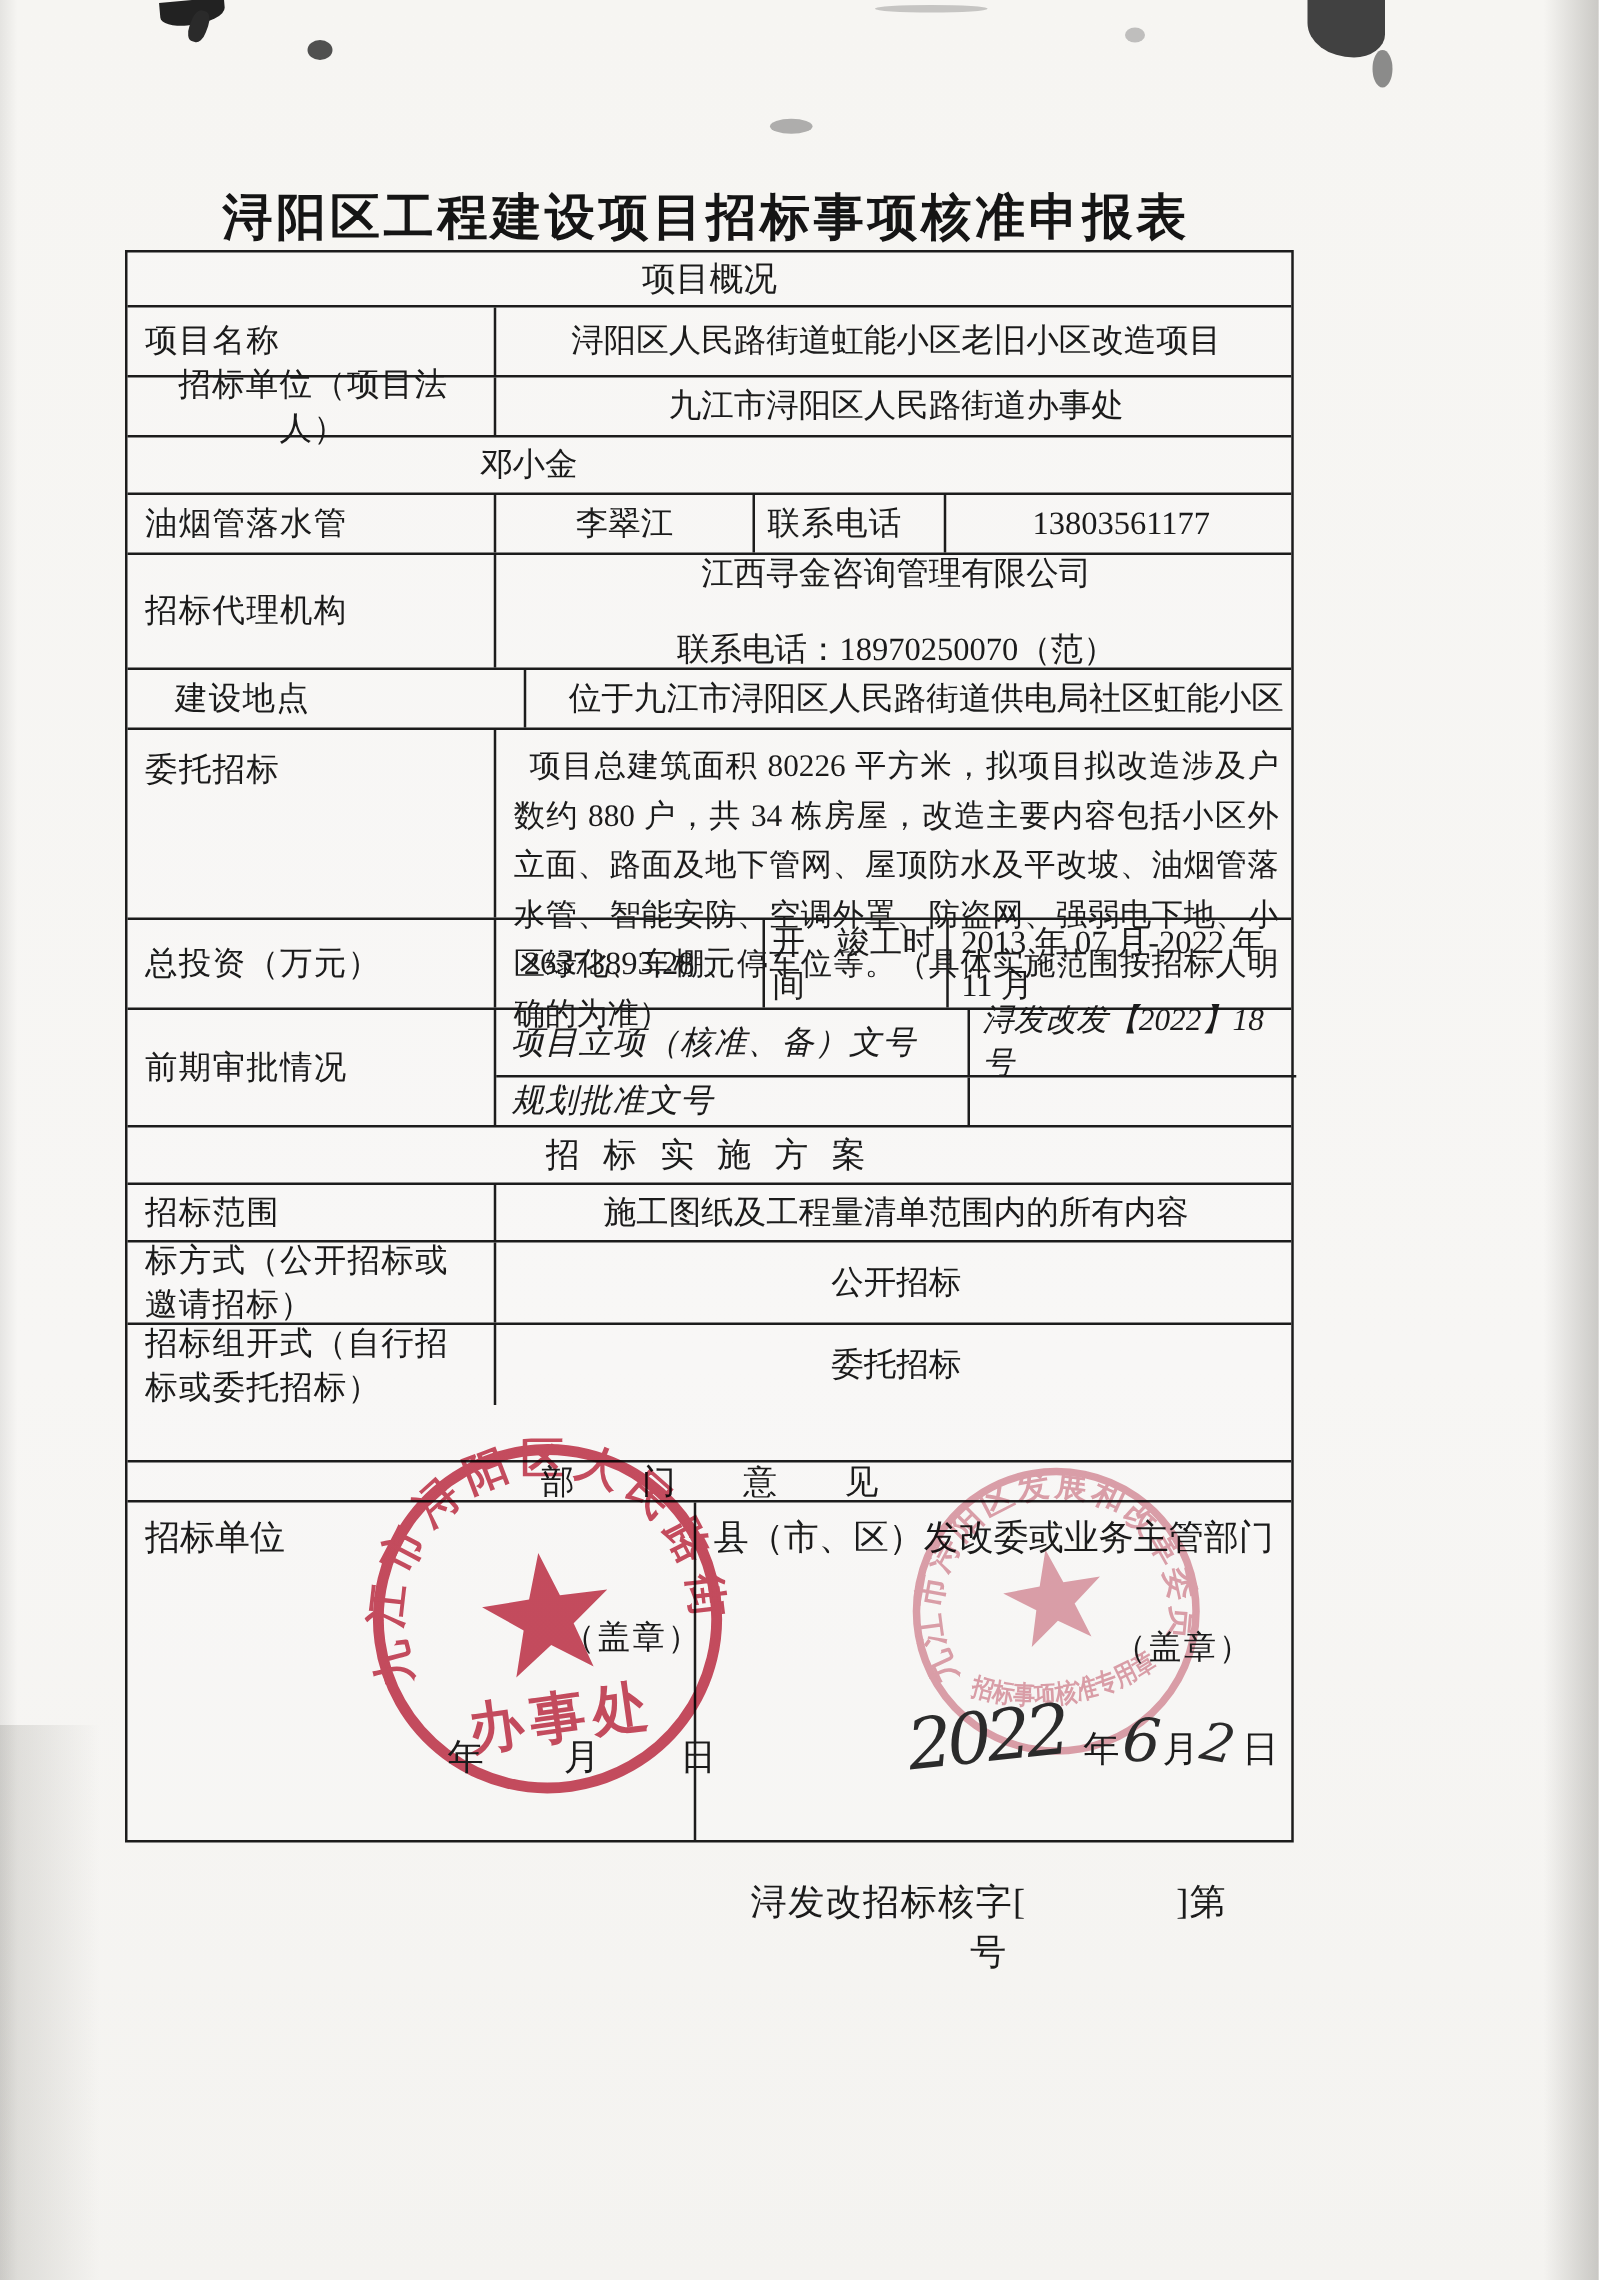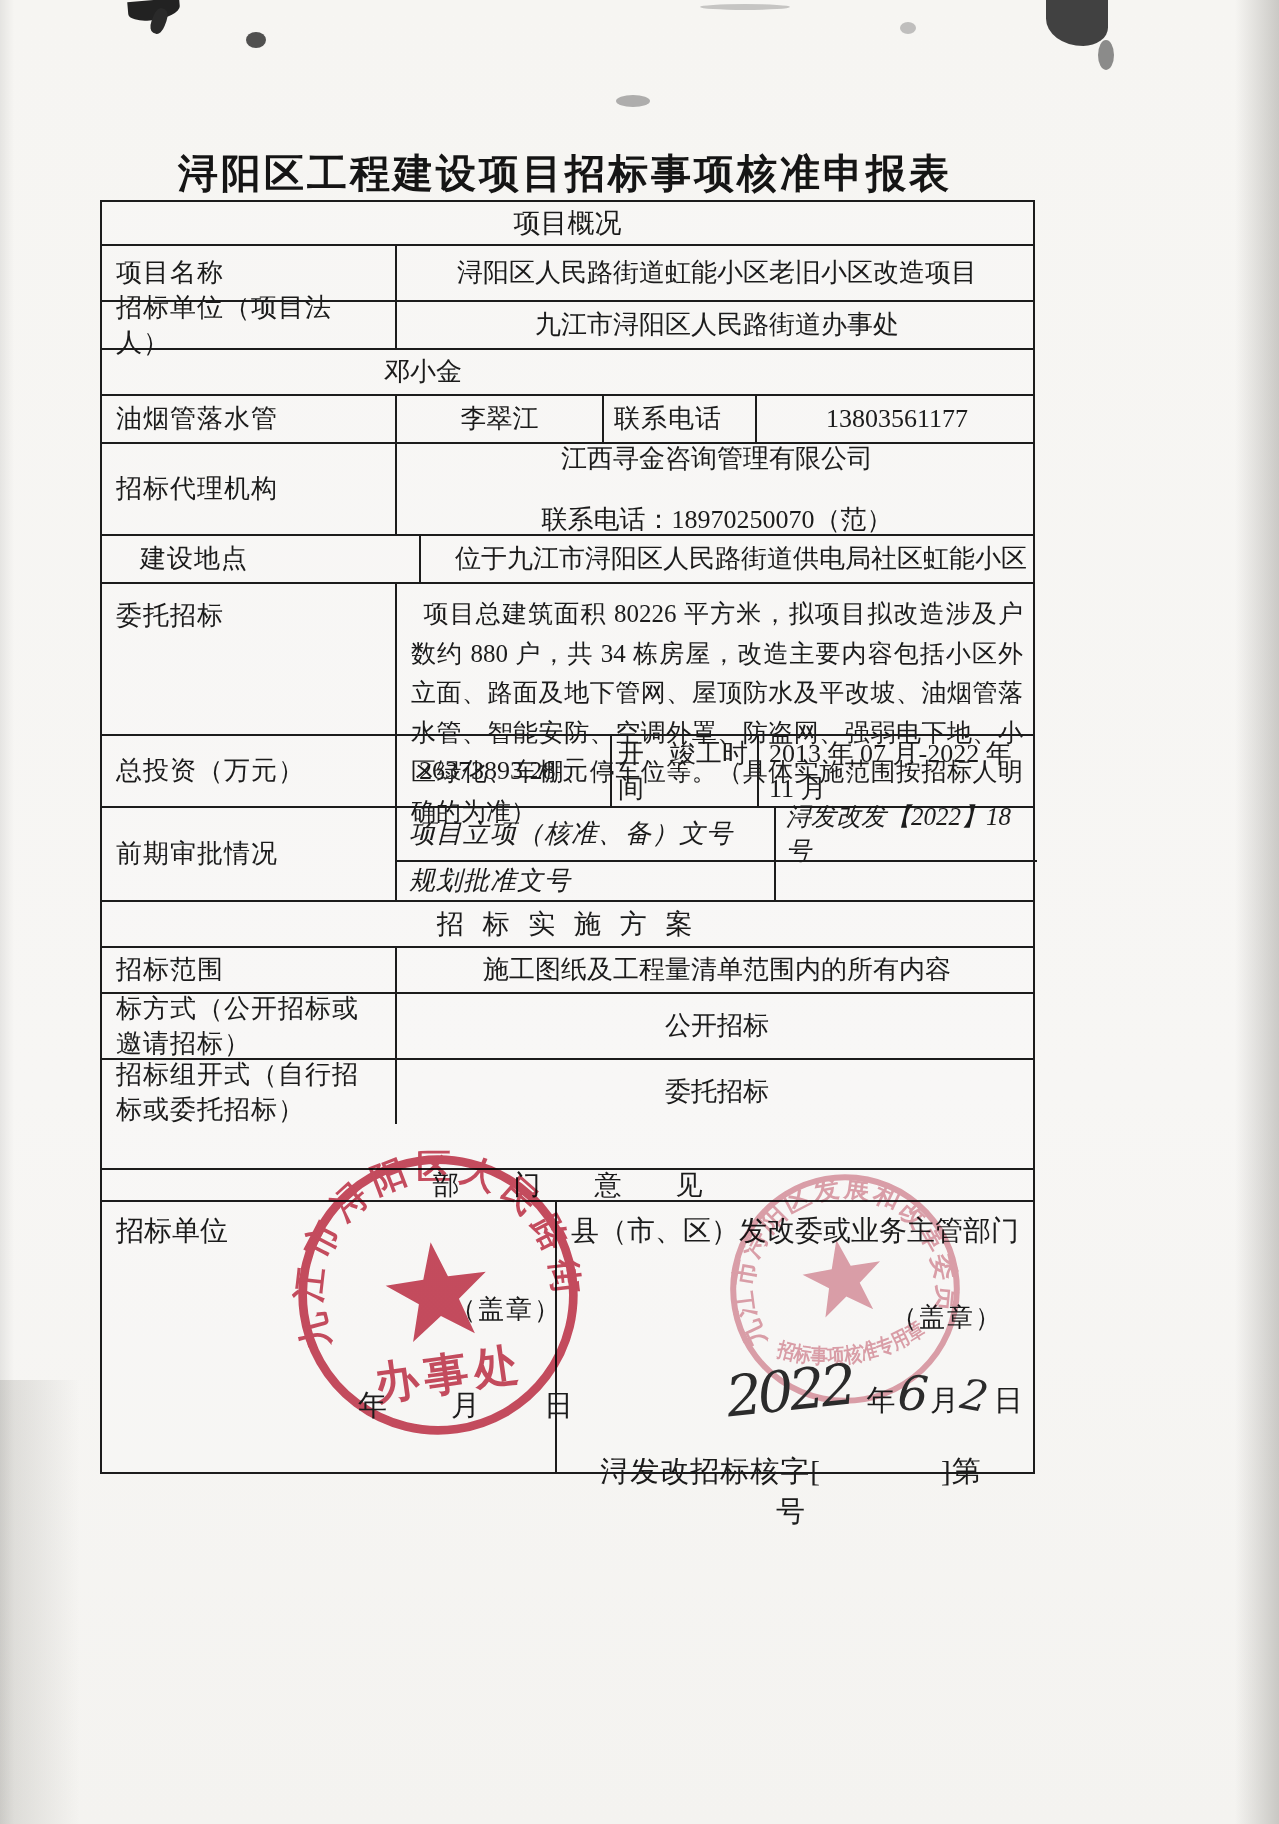--- a/index.html
+++ b/index.html
@@ -69,21 +69,21 @@
   #seal-note-right { left:891px; top:1300px; }
 
   .date-left { position:absolute; left:358px; top:1386px; font-size:29px; letter-spacing:2px; z-index:5; }
   .date-right { position:absolute; left:726px; top:1358px; z-index:5; display:flex; align-items:baseline; }
   .hand { font-family:"DejaVu Serif","Liberation Serif",serif; font-style:italic; color:#2b2b2b; }
   .hand-year { font-size:56px; transform:rotate(-6deg); letter-spacing:-4px; }
   .unit { font-size:29px; margin:0 2px 6px 14px; }
   .hand-month { font-size:48px; transform:rotate(4deg); }
   .hand-day { font-size:42px; transform:rotate(10deg); }
 
-  .footer-line { position:absolute; left:556px; top:1452px; width:470px; text-align:center; font-size:29px; letter-spacing:1px; }
+  .footer-line { position:absolute; left:556px; top:1502px; width:470px; text-align:center; font-size:29px; letter-spacing:1px; }
 </style>
 </head>
 <body>
 
 <div id="page">
 
   <div class="edge-right artifact"></div>
   <div class="edge-left artifact"></div>
   <div class="edge-bottomleft artifact"></div>
   <div class="artifact" style="left:128px;top:0;width:52px;height:20px;background:#222;border-radius:0 0 60% 40%;transform:rotate(-5deg);"></div>
@@ -101,21 +101,21 @@
 
     <div class="row" style="height:42px;">
       <div class="cell section-cell">项目概况</div>
     </div>
 
     <div class="row" style="height:56px;">
       <div class="cell label-cell w-label">项目名称</div>
       <div class="cell w-rest">浔阳区人民路街道虹能小区老旧小区改造项目</div>
     </div>
 
-    <div class="row" style="height:48px;">
+    <div class="row" style="height:48px;text-align:center;">
       <div class="cell label-cell w-label">招标单位（项目法人）</div>
       <div class="cell w-rest">九江市浔阳区人民路街道办事处</div>
     </div>
 
     <div class="row" style="height:46px;">
       <div class="cell w-rest">邓小金</div>
     </div>
 
     <div class="row" style="height:48px;">
       <div class="cell label-cell w-label">油烟管落水管</div>

